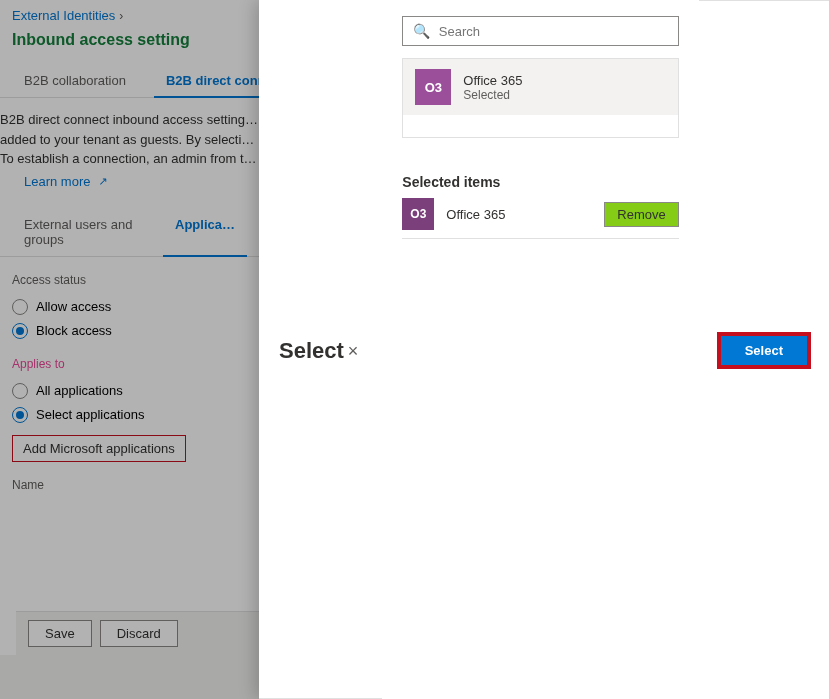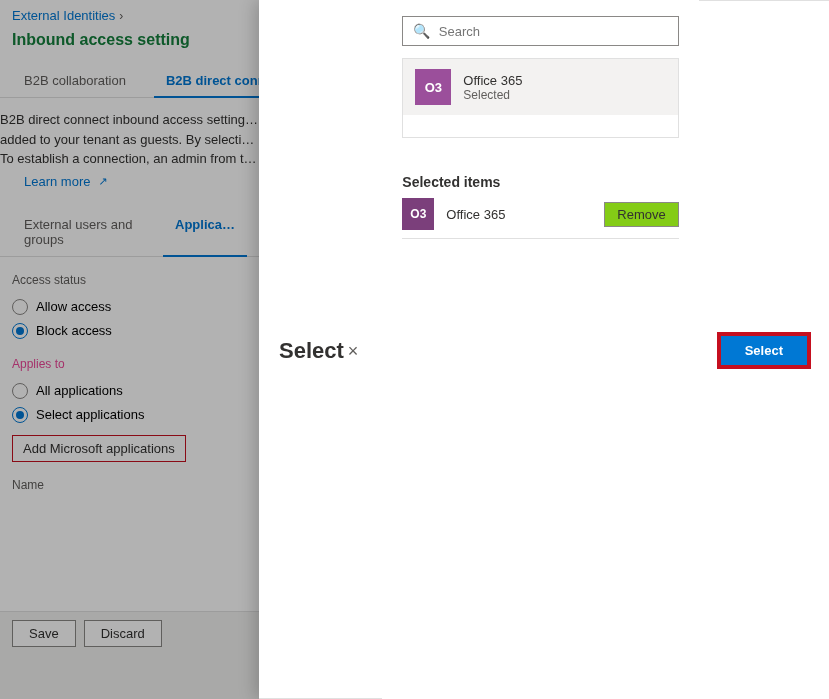--- a/index.html
+++ b/index.html
@@ -168,21 +168,21 @@
 
     .name-label {
       padding: 8px 12px 4px;
       font-size: 12px;
       color: #605e5c;
     }
 
     .bottom-bar {
       position: absolute;
       bottom: 0;
-      left: 0;
+      left: 16px;
       width: 260px;
       height: 44px;
       background: #f3f2f1;
       border-top: 1px solid #e0e0e0;
       display: flex;
       align-items: center;
       gap: 8px;
       padding: 0 12px;
     }
 

